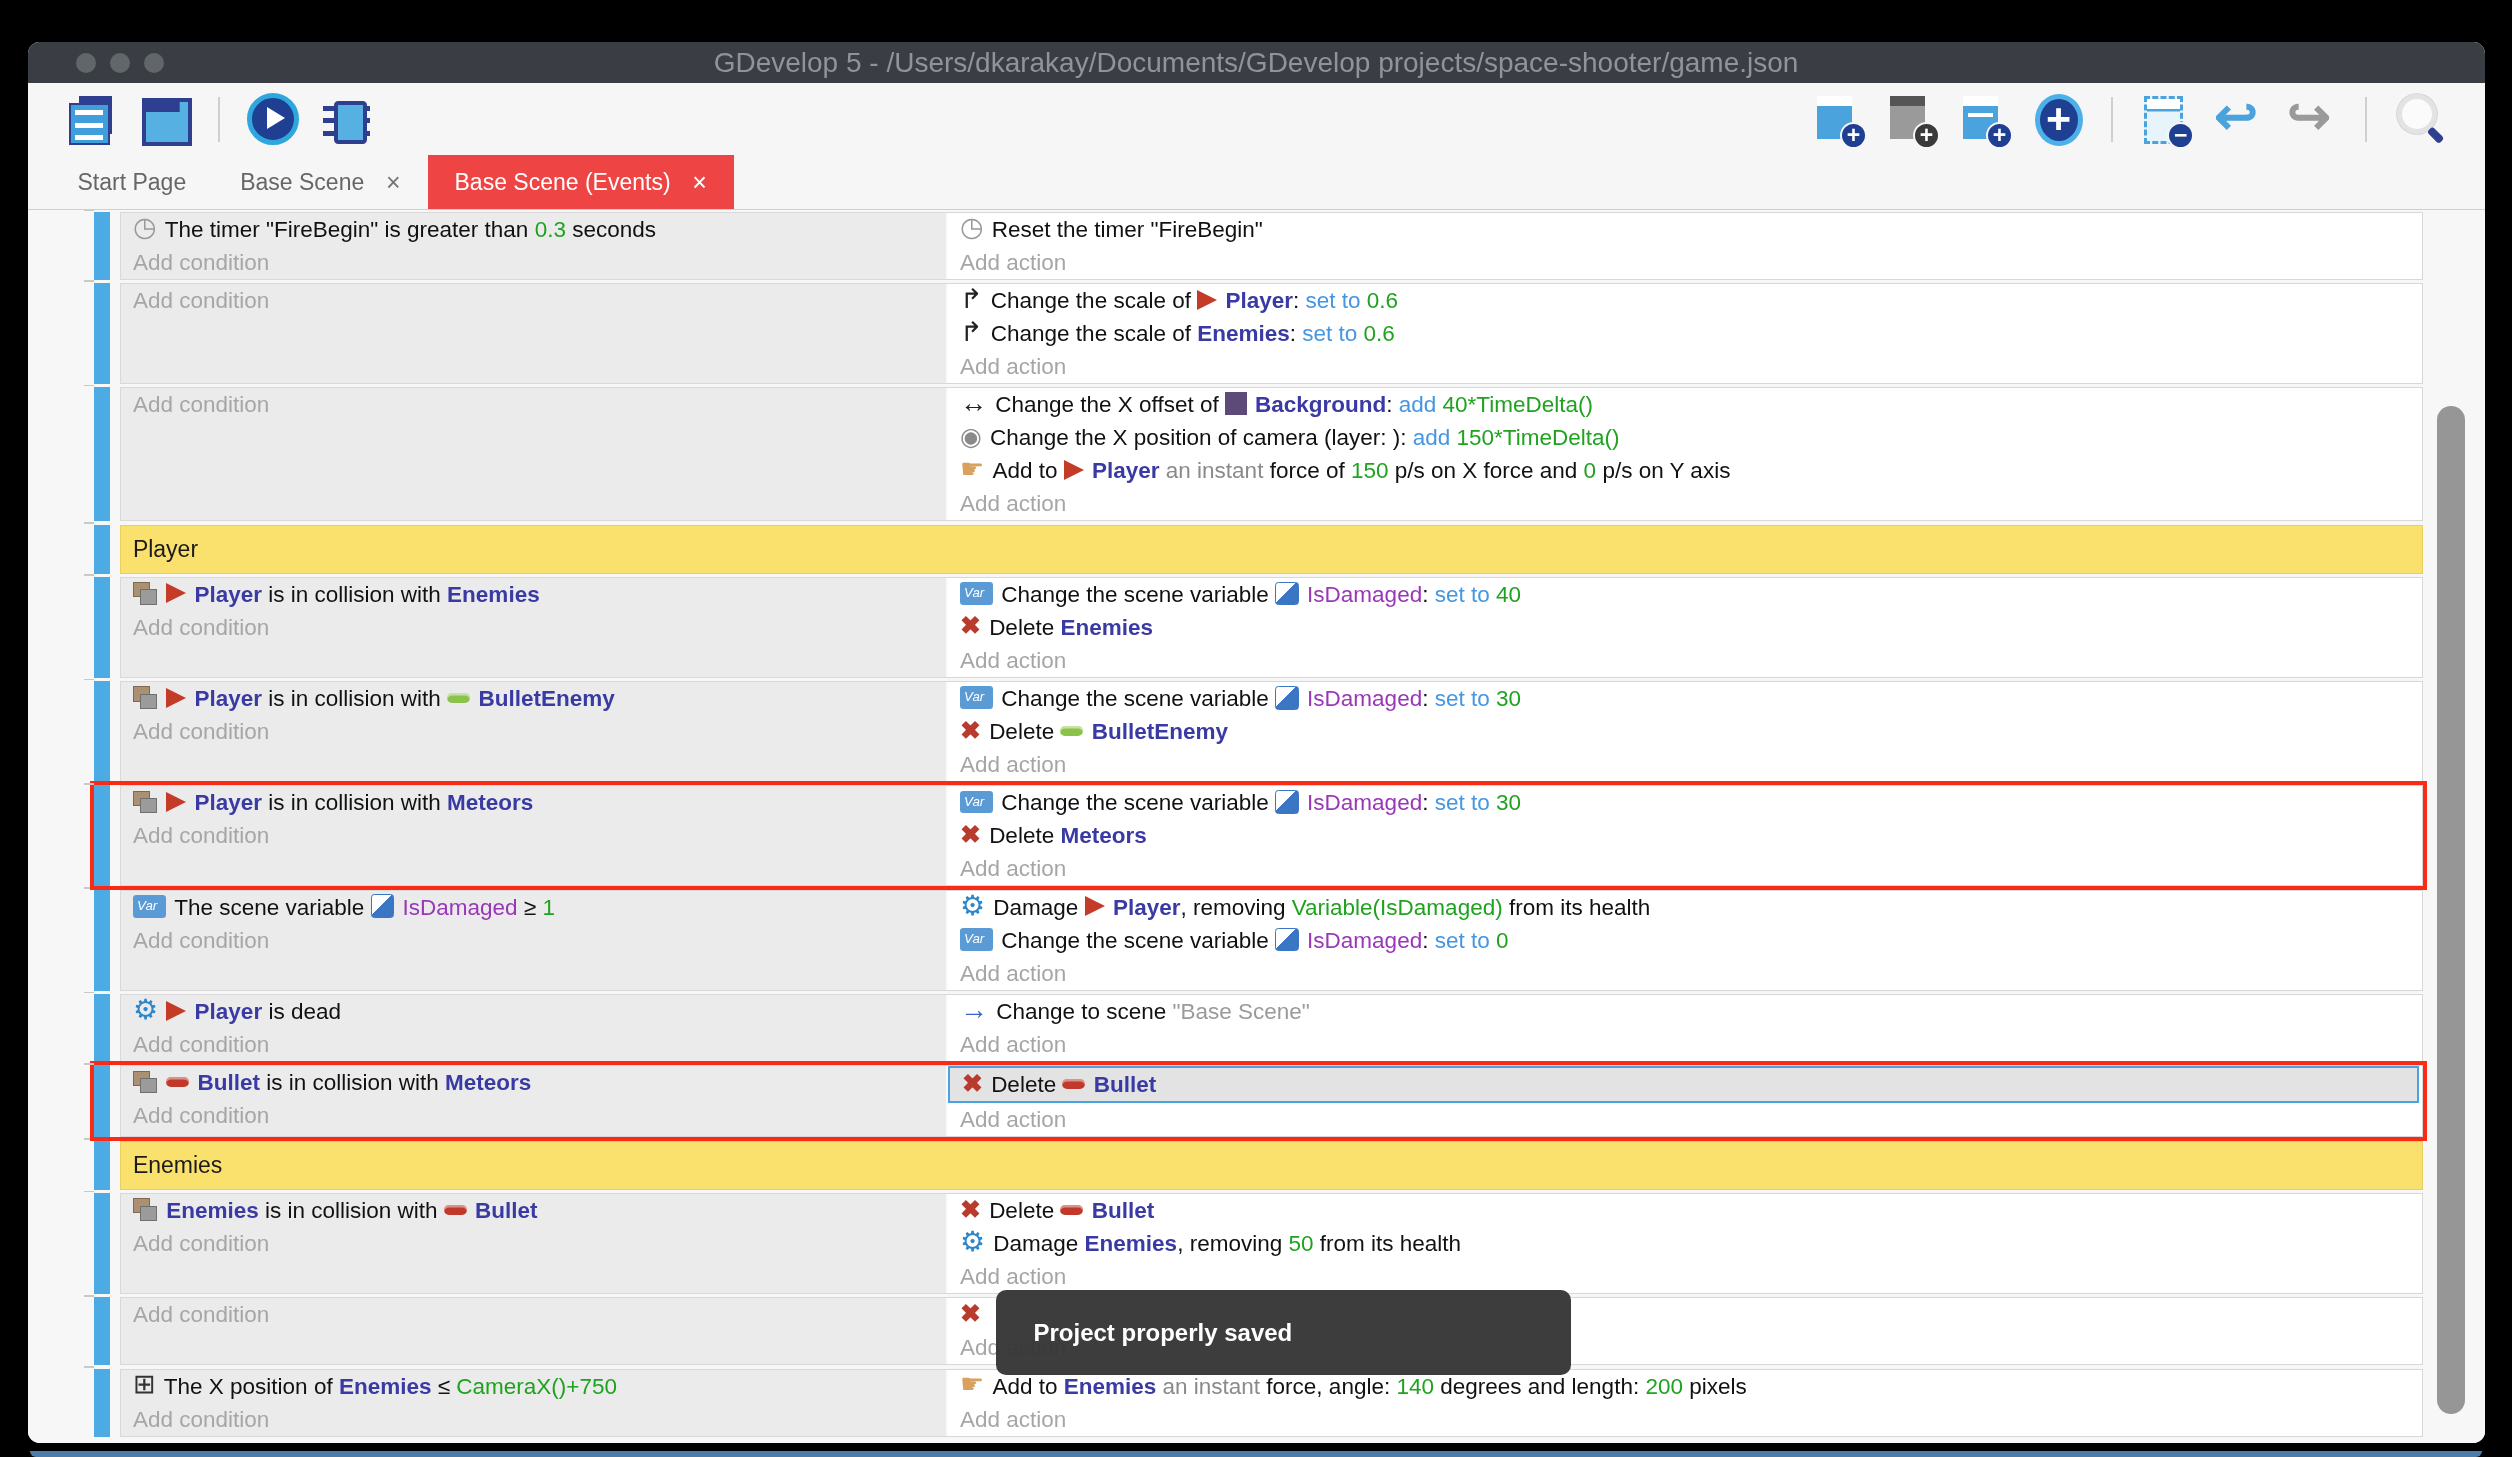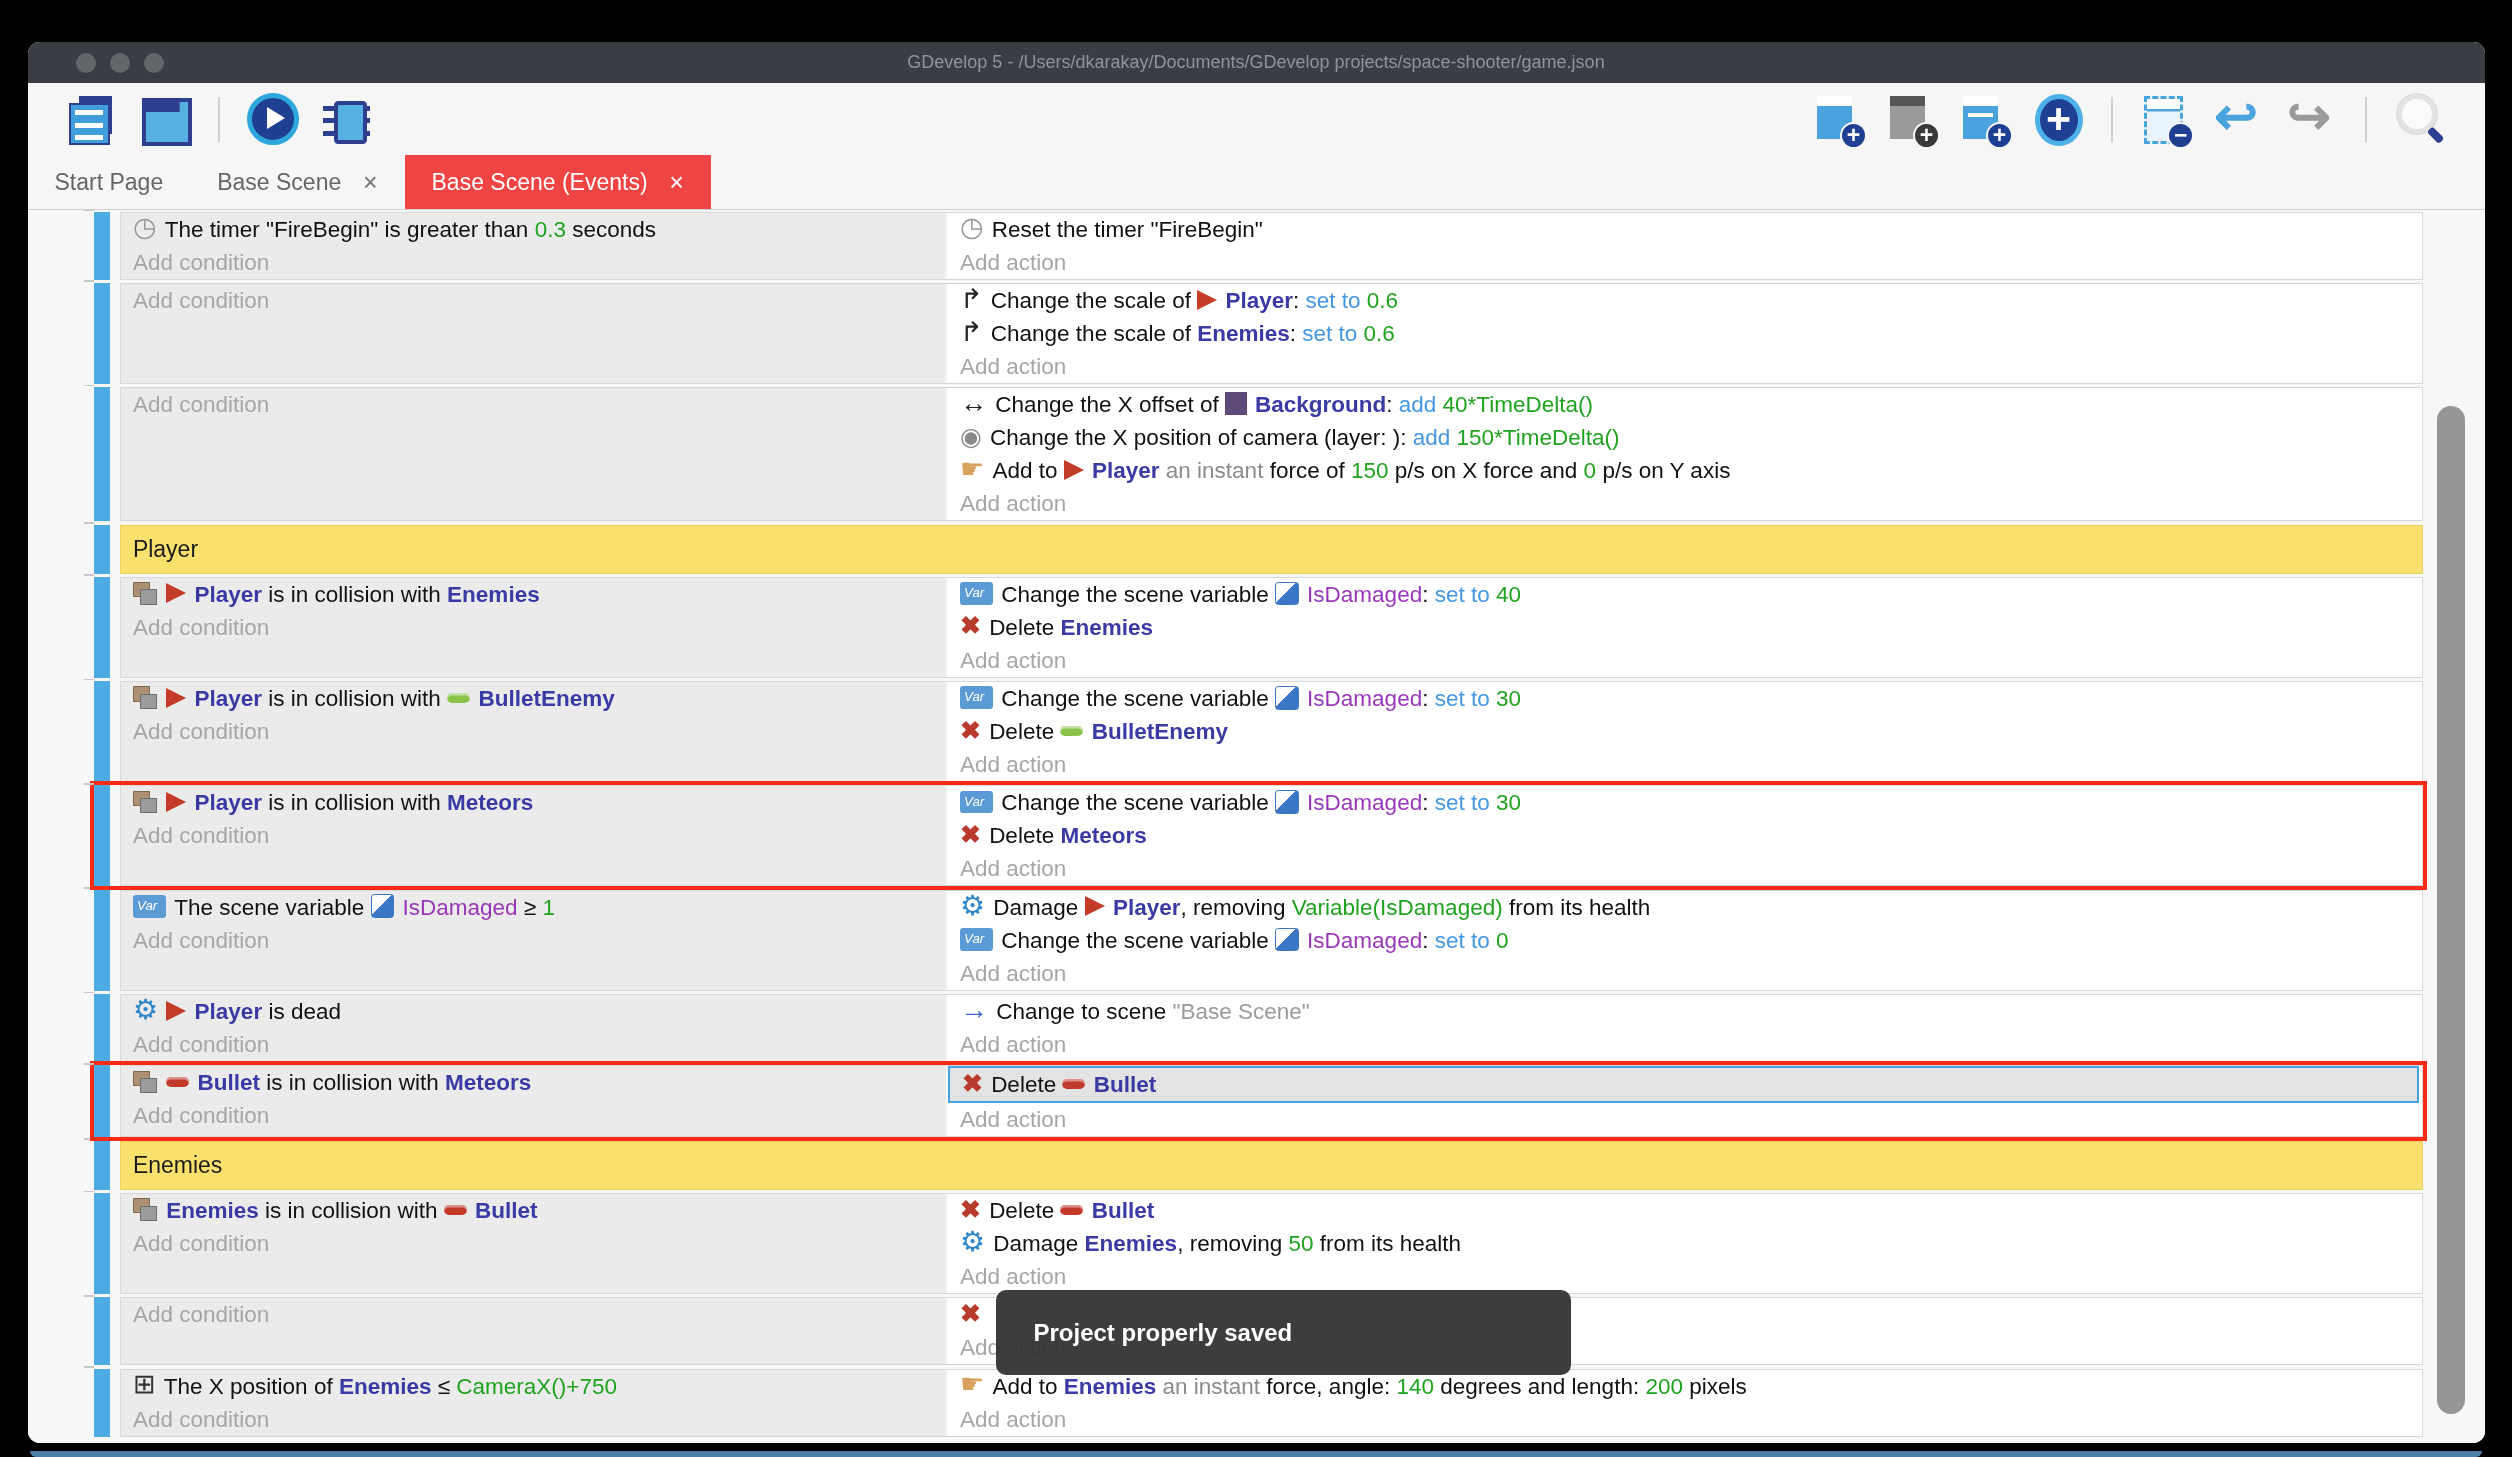--- a/index.html
+++ b/index.html
@@ -8,21 +8,21 @@
     font-family:"Liberation Sans", sans-serif; -webkit-font-smoothing:antialiased;
   }
   .window{position:absolute;left:27.5px;top:42px;width:2457px;height:1401px;background:#fff;
     border-radius:11.7px;overflow:hidden;display:flex;flex-direction:column;}
   .bottomstrip{position:absolute;left:30px;top:1451px;width:2452px;height:5.8px;background:#4d7ca8;border-radius:0 0 8.3px 8.3px;}
 
   
   .titlebar{height:41px;background:#3a3e44;display:flex;align-items:center;justify-content:center;position:relative;flex:none;}
   .lights{position:absolute;left:48px;top:50%;transform:translateY(-50%);display:flex;gap:14px;}
   .light{width:20px;height:20px;border-radius:50%;background:#606669;}
-  .title{color:#8e949a;font-size:18px;white-space:nowrap;}
+  .title{color:#8e949a;font-size:28px;white-space:nowrap;}
 
   
   .toolbar{height:72px;background:#f6f6f6;display:flex;align-items:center;justify-content:space-between;
     padding:0 38px;flex:none;}
   .tgroup{display:flex;align-items:center;gap:20px;}
   .tb{width:53px;height:53px;position:relative;display:inline-block;}
   .tb-divider{width:1.7px;height:45px;background:#cfcfcf;margin:0 6.7px;align-self:center;}
 
   .tb-project-manager::before{content:'';position:absolute;left:13.3px;top:3.3px;width:33px;height:38px;background:#2e3f90;}
   .tb-project-manager::after{content:'';position:absolute;left:3.3px;top:10px;width:37px;height:38px;background:#3f9edb;
@@ -54,21 +54,21 @@
   .tb-delete-event::before{content:'';position:absolute;left:5px;top:3.3px;width:33px;height:42px;background:#e8f4fb;border:3.3px dashed #4aa3dc;}
   .tb-delete-event::after{content:'−';}
   .tb-undo::before{content:'↩';position:absolute;left:1.7px;top:-6.7px;font-size:52px;color:#4aa3dc;font-weight:bold;}
   .tb-redo::before{content:'↪';position:absolute;left:1.7px;top:-6.7px;font-size:52px;color:#9a9a9a;font-weight:bold;}
   .tb-search::before{content:'';position:absolute;left:3.3px;top:1.7px;width:30px;height:30px;border:5.8px solid #e3e3e3;
     background:#fbfbfb;border-radius:50%;box-shadow:0 0 0 0.8px #cfcfcf;}
   .tb-search::after{content:'';position:absolute;right:3.3px;bottom:6.7px;width:16.7px;height:8.3px;background:#2e3f92;
     transform:rotate(45deg);border-radius:3.3px;}
 
   
-  .tabbar{height:54px;background:#f6f6f6;display:flex;align-items:stretch;flex:none;}
+  .tabbar{height:54px;background:#f6f6f6;display:flex;align-items:stretch;padding-left:23px;flex:none;}
   .tab{display:flex;align-items:center;gap:21.7px;padding:0 27px;font-size:23px;color:#666;cursor:default;white-space:nowrap;}
   .tab .x{font-size:25px;color:#777;}
   .tab.active{background:#ef4444;color:#fff;}
   .tab.active .x{color:#fff;}
 
   
   .sheet{flex:1;background:#f7f7f7;border-top:0.8px solid #cfcfcf;padding:1.7px 62px 0 66px;position:relative;overflow:hidden;}
   .row{display:flex;margin-bottom:3.3px;position:relative;}
   .row::before{content:'';position:absolute;left:-10px;top:-2.5px;width:10px;height:1.7px;background:#c9c9c9;}
   .bar{width:16.7px;background:#4cabe3;flex:none;margin-right:10px;}

